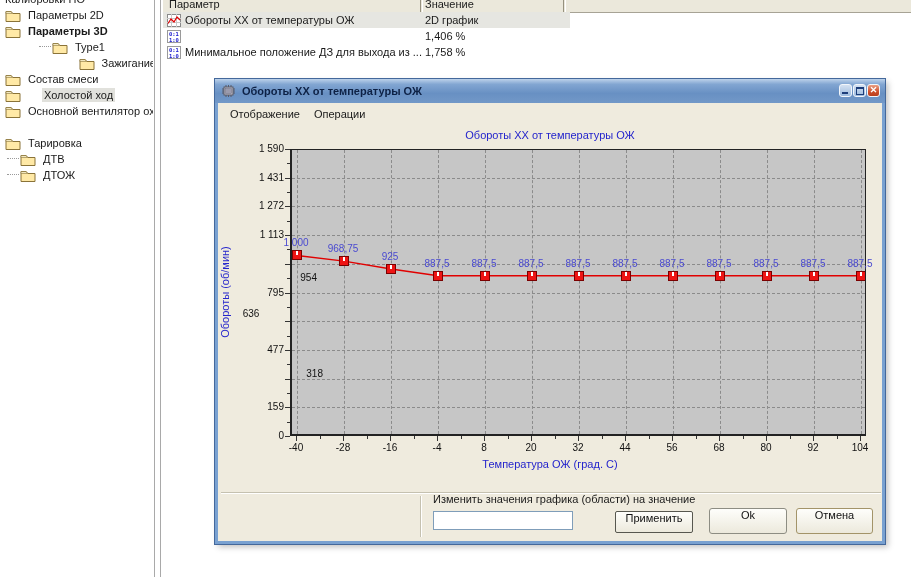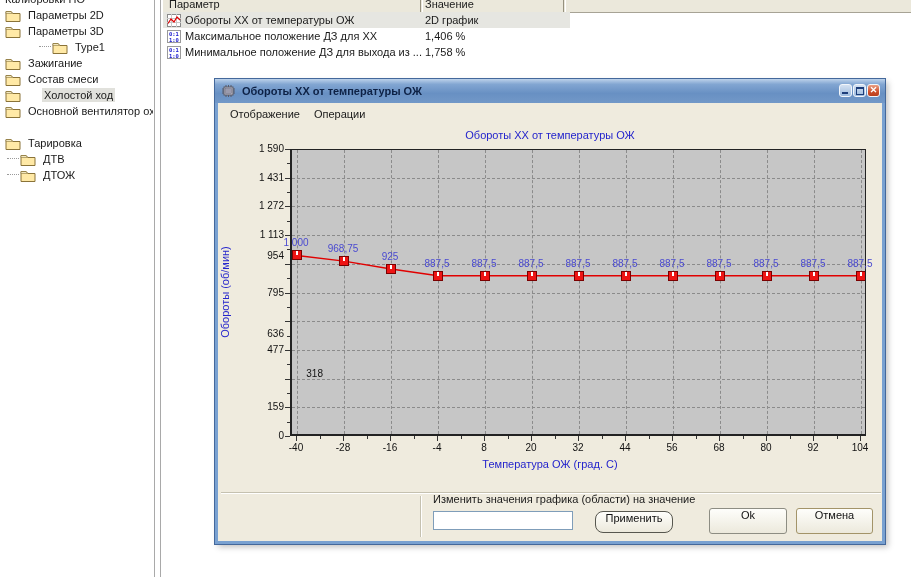--- a/index.html
+++ b/index.html
@@ -78,60 +78,60 @@
   .ptlab{position:absolute;width:52px;text-align:center;font-size:10px;color:#4a4ad0;}
 
   
   #f-sep{position:absolute;left:3px;top:413px;width:660px;height:0;border-top:1px solid #c5c1b0;border-bottom:1px solid #fff;}
   #f-vline{position:absolute;left:202px;top:417px;height:41px;width:0;border-left:1px solid #c5c1b0;border-right:1px solid #fff;}
   #f-label{position:absolute;left:215px;top:414px;}
   #f-input{position:absolute;left:215px;top:432px;width:140px;height:19px;border:1px solid #7f9db9;background:#fff;
     box-sizing:border-box;font-family:"Liberation Sans",sans-serif;font-size:11px;padding:0 3px;}
   .btn{position:absolute;background:linear-gradient(#fefefb,#ece9dc);border:1px solid #8d8d83;border-radius:3px;
     font-size:11px;text-align:center;font-family:"Liberation Sans",sans-serif;color:#111;cursor:default;}
-  #btn-apply{left:377px;top:432px;width:76px;height:20px;border:1px solid #57574f;border-radius:8px;}
+  #btn-apply{left:397px;top:432px;width:76px;height:20px;border:1px solid #57574f;border-radius:2px;}
   #btn-ok{left:491px;top:429px;width:76px;height:24px;}
   #btn-cancel{left:578px;top:429px;width:75px;height:24px;border-color:#a39469;}
 </style>
 </head>
 <body>
 
 <div id="tree-pane">
     <div class="tree-item lvl0" style="top: -9px;">
       <span class="tlabel">Калибровки ПО</span>
     </div>
     <div class="tree-item lvl1" style="top: 7px;">
       <span class="ficon">
         <svg width="16" height="13" viewBox="0 0 16 13">
           <path d="M1 2.5 h5.2 l1.6 2 H15 v8 H1 Z" fill="#ffe9a6" stroke="#8a7338"></path>
           <path d="M1 4.5 h6.4 l-1.4-1.8 H1 Z" fill="#fff6d2" stroke="#8a7338" stroke-width="0.6"></path>
         </svg>
       </span>
       <span class="tlabel">Параметры 2D</span>
     </div>
-    <div class="tree-item lvl1" style="top: 23px;">
+    <div class="tree-item lvl1" style="top: 23px; font-weight: bold;">
       <span class="ficon">
         <svg width="16" height="13" viewBox="0 0 16 13">
           <path d="M1 2.5 h5.2 l1.6 2 H15 v8 H1 Z" fill="#ffe9a6" stroke="#8a7338"></path>
           <path d="M1 4.5 h6.4 l-1.4-1.8 H1 Z" fill="#fff6d2" stroke="#8a7338" stroke-width="0.6"></path>
         </svg>
       </span>
       <span class="tlabel">Параметры 3D</span>
     </div>
     <div class="tree-item lvl2" style="top: 39px; margin-left: 32px;">
       <span class="connector"></span>
       <span class="ficon">
         <svg width="16" height="13" viewBox="0 0 16 13">
           <path d="M1 2.5 h5.2 l1.6 2 H15 v8 H1 Z" fill="#ffe9a6" stroke="#8a7338"></path>
           <path d="M1 4.5 h6.4 l-1.4-1.8 H1 Z" fill="#fff6d2" stroke="#8a7338" stroke-width="0.6"></path>
         </svg>
       </span>
       <span class="tlabel">Type1</span>
     </div>
-    <div class="tree-item lvl1" style="top: 55px;">
+    <div class="tree-item lvl1" style="top: 55px; justify-content: flex-end;">
       <span class="ficon">
         <svg width="16" height="13" viewBox="0 0 16 13">
           <path d="M1 2.5 h5.2 l1.6 2 H15 v8 H1 Z" fill="#ffe9a6" stroke="#8a7338"></path>
           <path d="M1 4.5 h6.4 l-1.4-1.8 H1 Z" fill="#fff6d2" stroke="#8a7338" stroke-width="0.6"></path>
         </svg>
       </span>
       <span class="tlabel">Зажигание</span>
     </div>
     <div class="tree-item lvl1" style="top: 71px; text-align: center;">
       <span class="ficon">
@@ -214,21 +214,20 @@
         <span class="pval">2D график</span>
       </div>
       <div class="trow" style="top: 28px;">
         <span class="ricon">
           <svg width="14" height="13" viewBox="0 0 14 13">
             <rect x="0.5" y="0.5" width="13" height="12" fill="#fff" stroke="#9a9a9a"></rect>
             <text x="2" y="6" font-size="5.5" font-weight="bold" fill="#2020d0" font-family="DejaVu Sans Mono, monospace">0:1</text>
             <text x="2" y="12" font-size="5.5" font-weight="bold" fill="#2020d0" font-family="DejaVu Sans Mono, monospace">1:0</text>
           </svg>
         </span>
-        <span>Максимальное положение ДЗ для XX</span>
         <span class="pval">1,406 %</span>
       </div>
       <div class="trow" style="top: 44px;">
         <span class="ricon">
           <svg width="14" height="13" viewBox="0 0 14 13">
             <rect x="0.5" y="0.5" width="13" height="12" fill="#fff" stroke="#9a9a9a"></rect>
             <text x="2" y="6" font-size="5.5" font-weight="bold" fill="#2020d0" font-family="DejaVu Sans Mono, monospace">0:1</text>
             <text x="2" y="12" font-size="5.5" font-weight="bold" fill="#2020d0" font-family="DejaVu Sans Mono, monospace">1:0</text>
           </svg>
         </span>
@@ -308,27 +307,27 @@
       <div class="ytick" style="left: 69px; width: 3px; top: 313.95px;"></div>
       <div class="ylab" style="top: 322.3px;">159</div>
       <div class="ytick" style="left: 67px; width: 5px; top: 299.6px;"></div>
       <div class="ytick" style="left: 69px; width: 3px; top: 285.25px;"></div>
       <div class="ylab" style="top: 289px; margin-left: 39px;">318</div>
       <div class="ytick" style="left: 67px; width: 5px; top: 270.9px;"></div>
       <div class="ytick" style="left: 69px; width: 3px; top: 256.55px;"></div>
       <div class="ylab" style="top: 264.9px;">477</div>
       <div class="ytick" style="left: 67px; width: 5px; top: 242.2px;"></div>
       <div class="ytick" style="left: 69px; width: 3px; top: 227.85px;"></div>
-      <div class="ylab" style="top: 249px;">636</div>
+      <div class="ylab" style="top: 229px; text-align: center;">636</div>
       <div class="ytick" style="left: 67px; width: 5px; top: 213.5px;"></div>
       <div class="ytick" style="left: 69px; width: 3px; top: 199.15px;"></div>
       <div class="ylab" style="top: 207.5px;">795</div>
       <div class="ytick" style="left: 67px; width: 5px; top: 184.8px;"></div>
       <div class="ytick" style="left: 69px; width: 3px; top: 170.45px;"></div>
-      <div class="ylab" style="top: 171px;">954</div>
+      <div class="ylab" style="top: 193px; padding-left: 33px;">954</div>
       <div class="ytick" style="left: 67px; width: 5px; top: 156.1px;"></div>
       <div class="ytick" style="left: 69px; width: 3px; top: 141.75px;"></div>
       <div class="ylab" style="top: 150.1px;">1 113</div>
       <div class="ytick" style="left: 67px; width: 5px; top: 127.4px;"></div>
       <div class="ytick" style="left: 69px; width: 3px; top: 113.05px;"></div>
       <div class="ylab" style="top: 121.4px;">1 272</div>
       <div class="ytick" style="left: 67px; width: 5px; top: 98.7px;"></div>
       <div class="ytick" style="left: 69px; width: 3px; top: 84.35px;"></div>
       <div class="ylab" style="top: 92.7px;">1 431</div>
       <div class="ytick" style="left: 67px; width: 5px; top: 70px;"></div>

